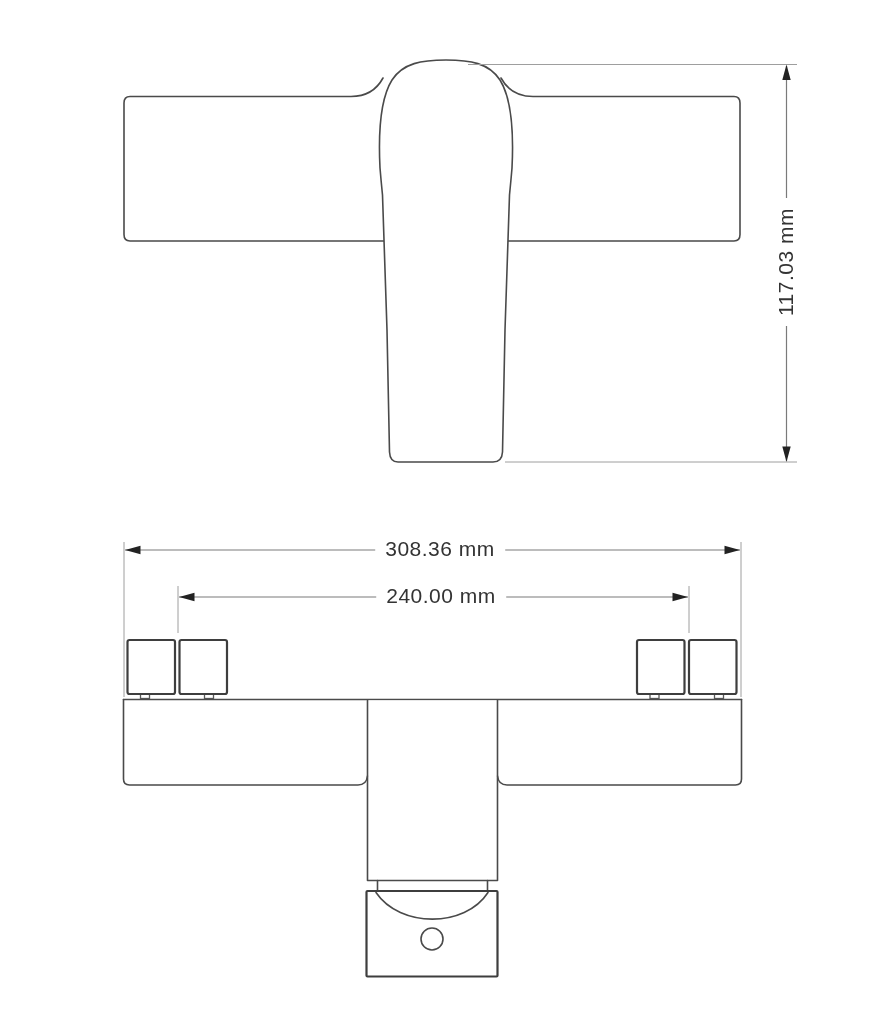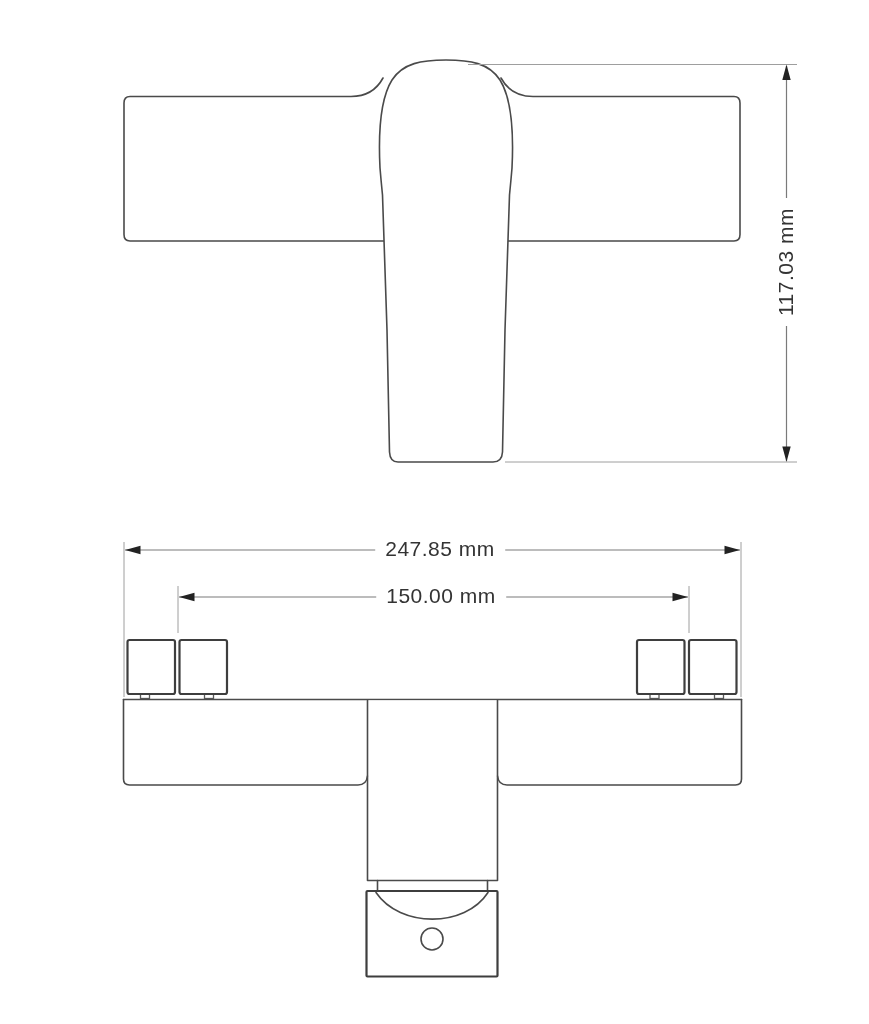--- a/index.html
+++ b/index.html
@@ -123,17 +123,17 @@
       <g>
         <rect class="heavy" x="366.5" y="891" width="131" height="85.5" rx="1"></rect>
         <path class="line" d="M 376 892.5 C 400 928 465 928 488 892.5"></path>
         <circle class="line" cx="432" cy="939" r="11"></circle>
       </g>
     </g>
   </svg>
 
   <div class="dim-label vertical" style="left:786px;top:262px;">117.03 mm</div>
 
-  <div class="dim-label" style="left:440px;top:549px;">247.85 mm</div>
+  <div class="dim-label" style="left:440px;top:549px;">308.36 mm</div>
 
-  <div class="dim-label" style="left:441px;top:596px;">150.00 mm</div>
+  <div class="dim-label" style="left:441px;top:596px;">240.00 mm</div>
 
 </div>
 
 </body></html>

